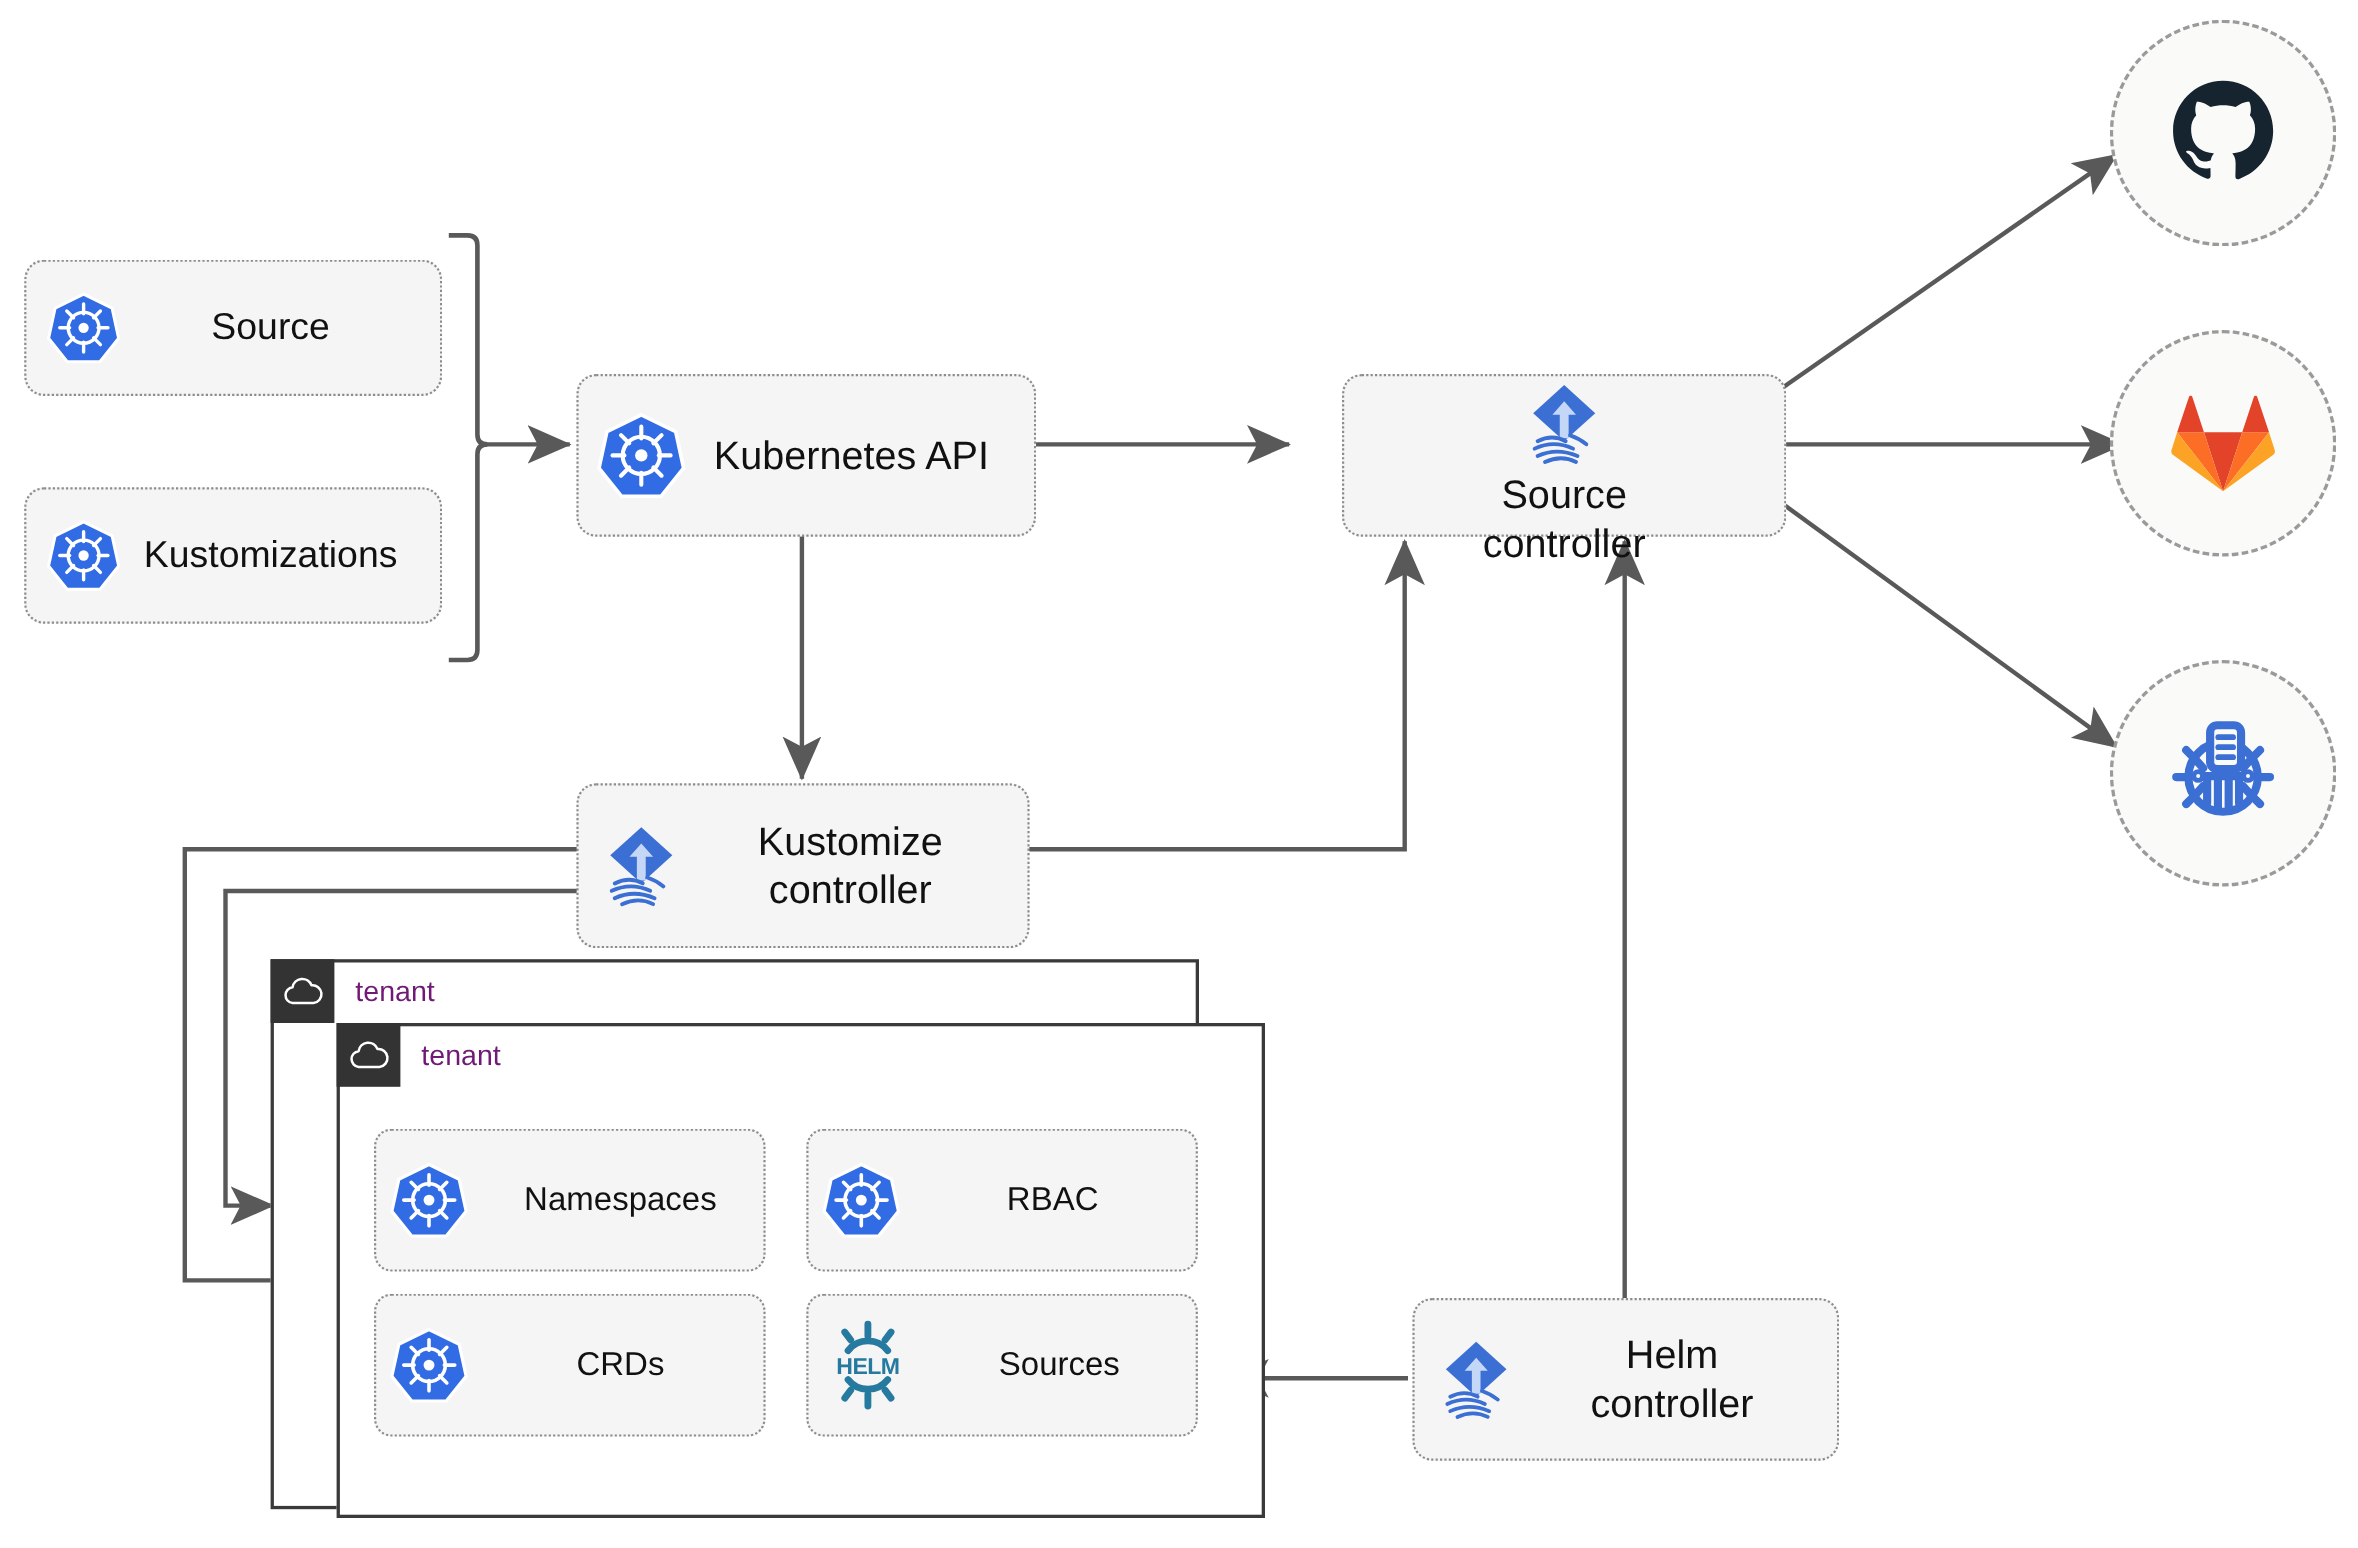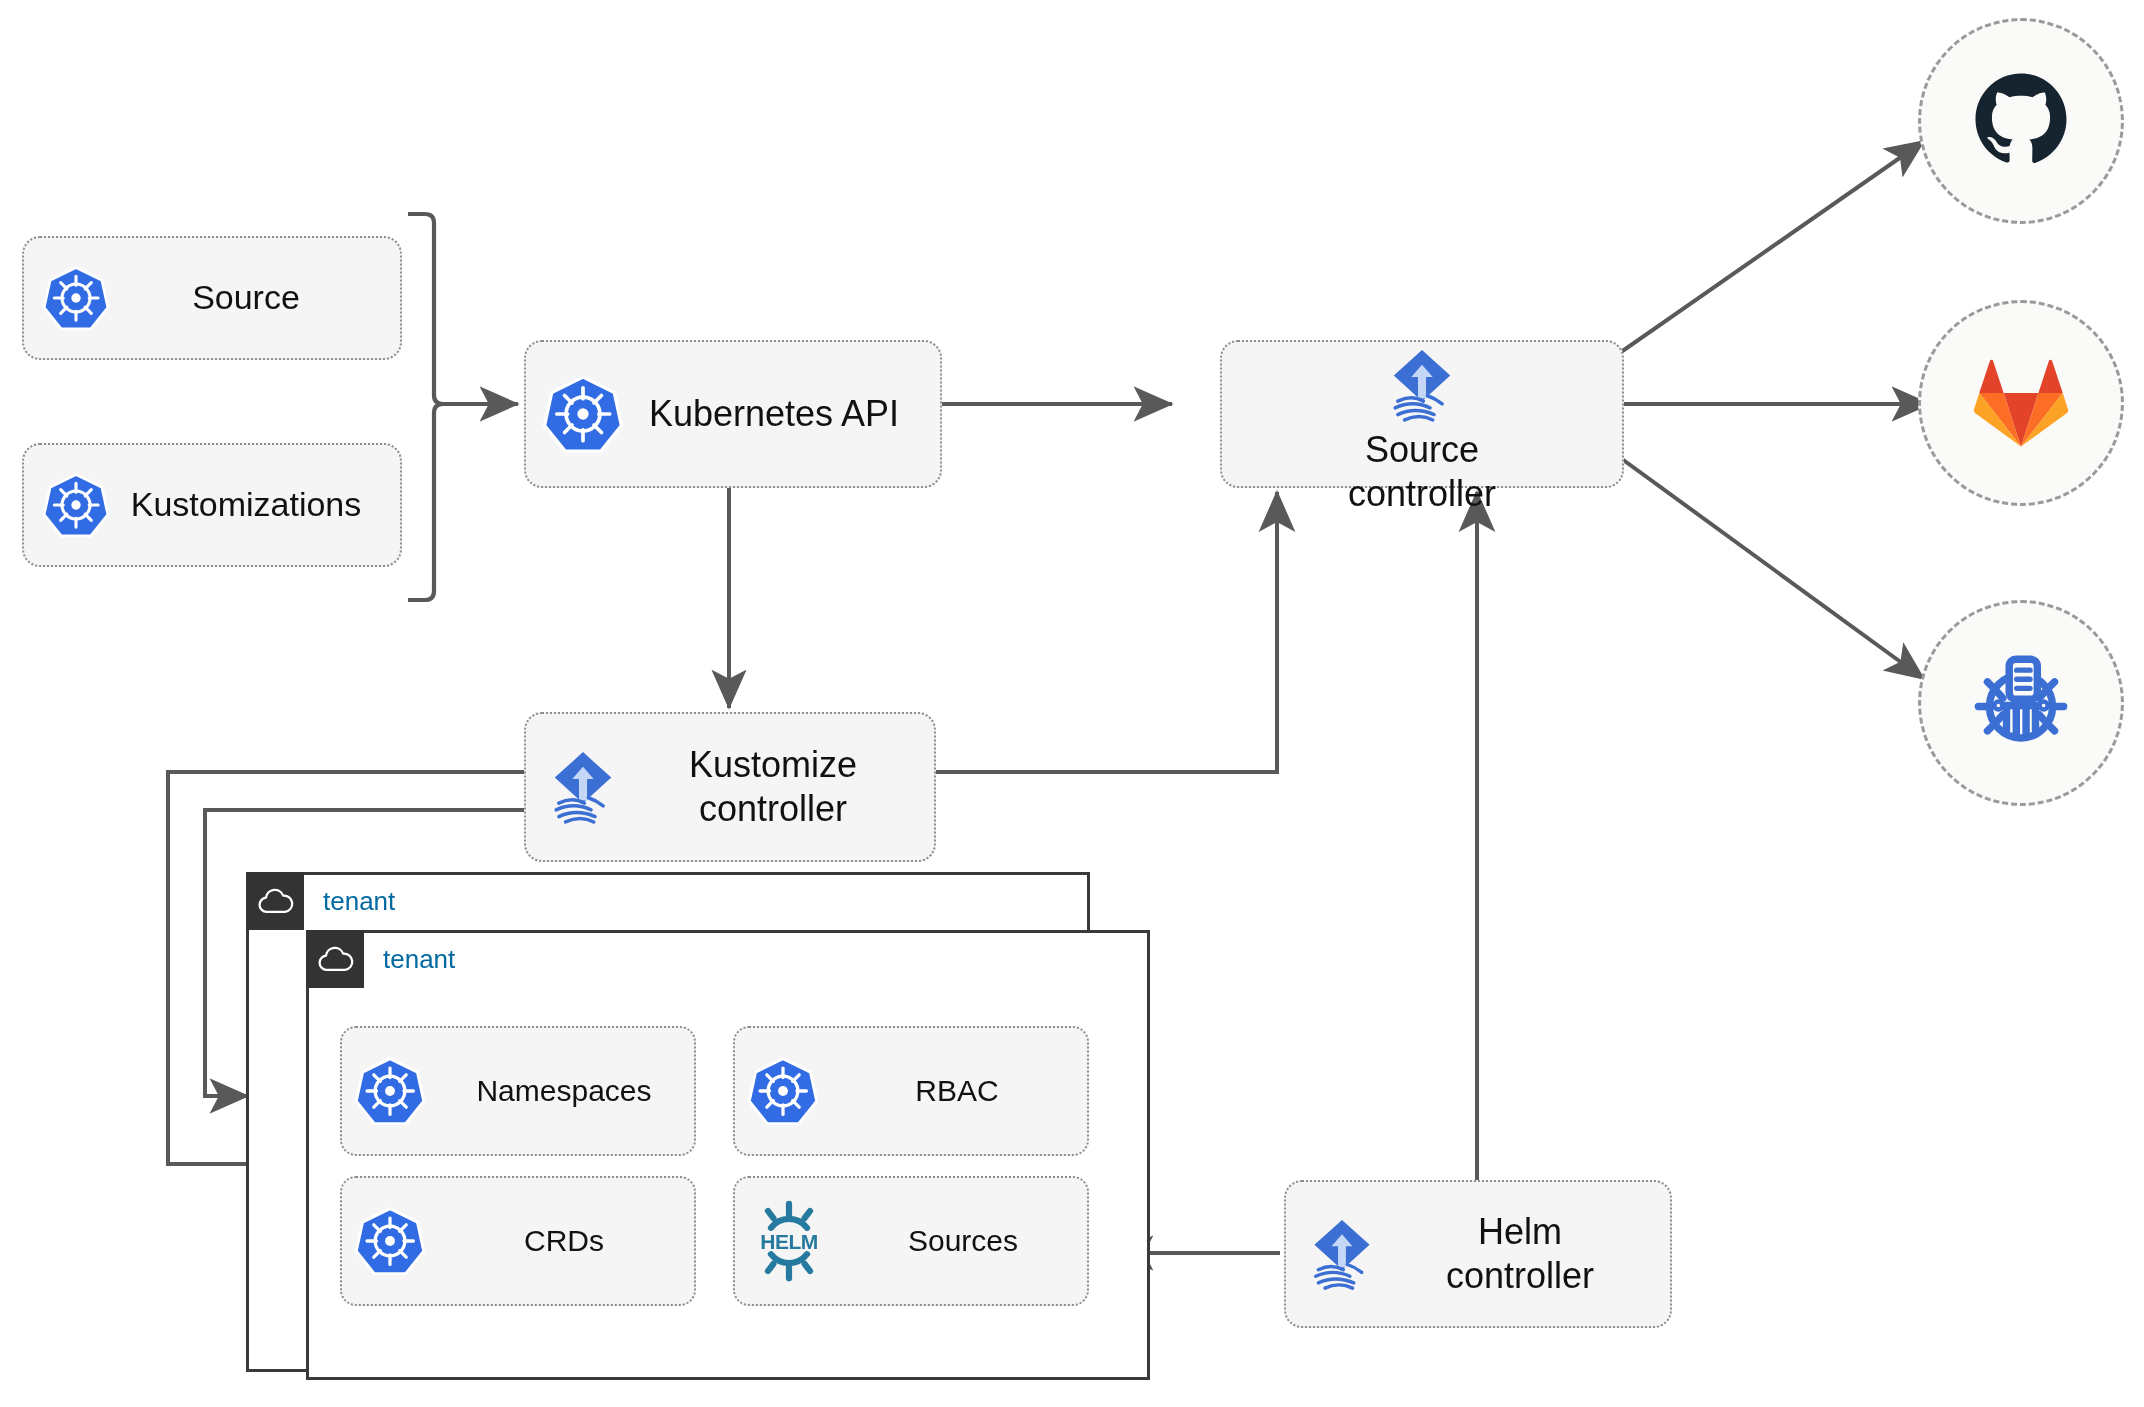--- a/index.html
+++ b/index.html
@@ -51,21 +51,21 @@
     position:absolute;left:-3px;top:-3px;
     height:58px;
     background:#333333;
     display:flex;align-items:center;justify-content:center;
     width:58px;
   }
   .tenant .tabtext{
     position:absolute;
     top:-3px;height:58px;
     display:flex;align-items:center;
-    color:#0369a1;
+    color:#701a75;
     font-size:26px;
   }
 
   .t-outer{left:246px; top:872px; width:844px; height:500px;}
   .t-inner{left:306px; top:930px; width:844px; height:450px; z-index:4;}
   .t-outer .tabtext{left:74px;}
   .t-inner .tabtext{left:74px;}
 
   
   .tile{

